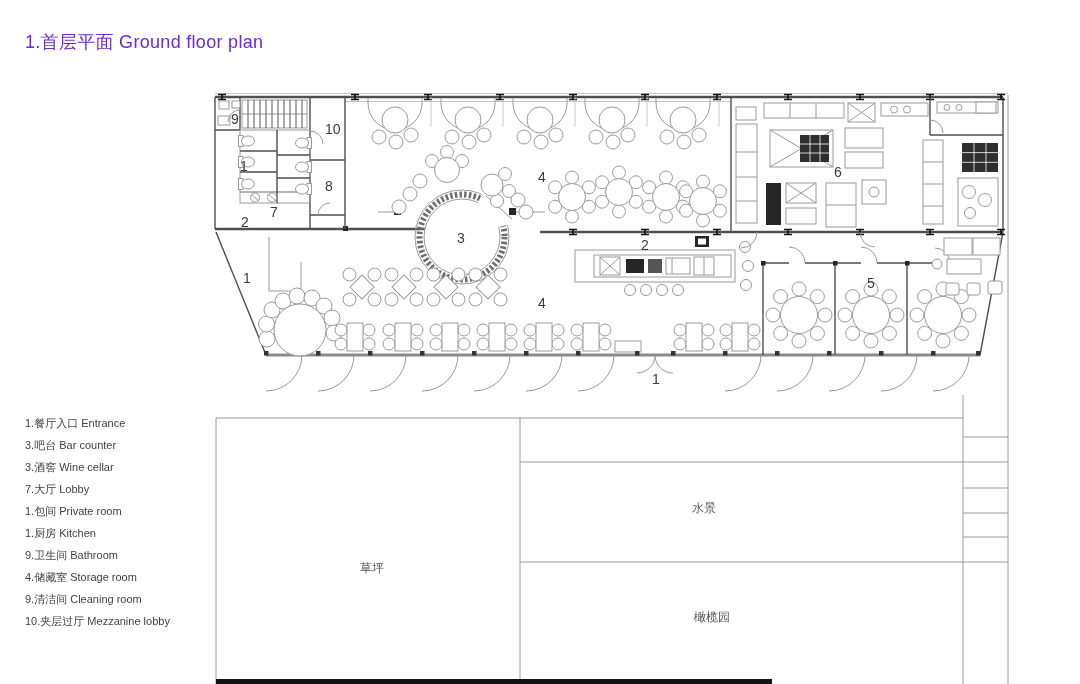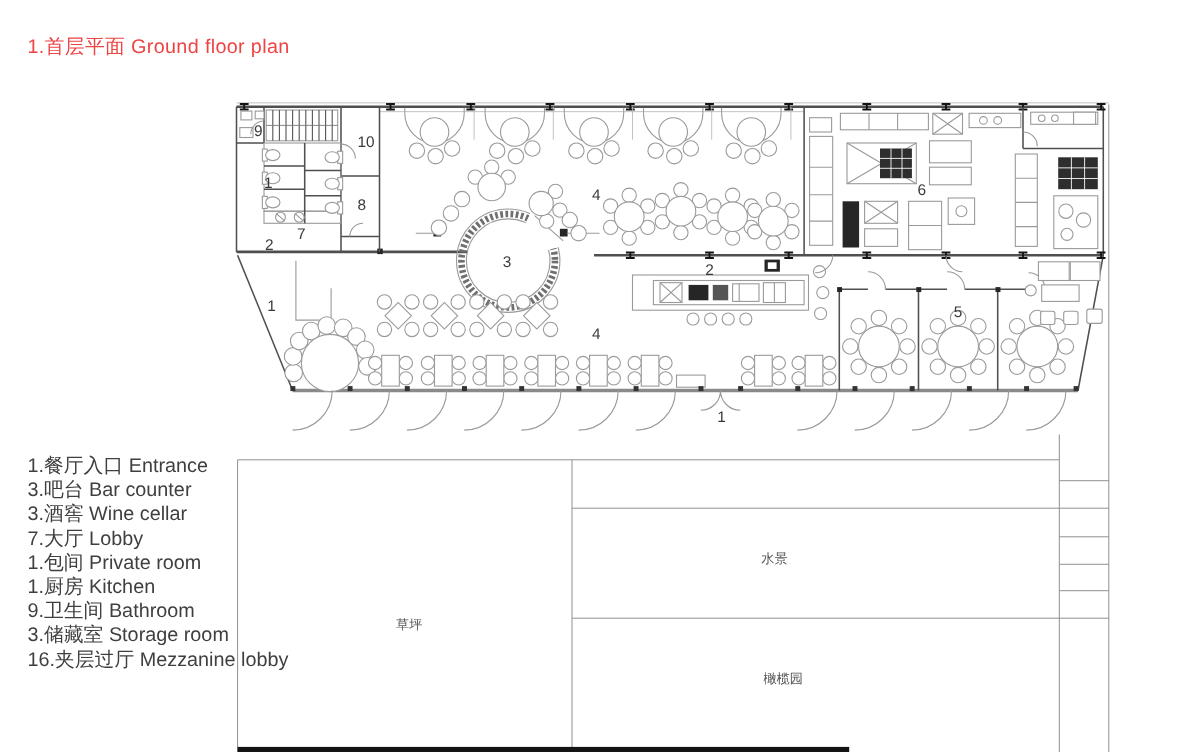--- a/index.html
+++ b/index.html
@@ -1,19 +1,19 @@
 <!DOCTYPE html>
 <html><head>
 <meta charset="utf-8">
 <style>
   html,body{margin:0;padding:0;background:#fff;}
   body{width:1080px;height:684px;position:relative;font-family:"Liberation Sans","DejaVu Sans",sans-serif;overflow:hidden;}
-  .page-title{position:absolute;left:25px;top:30px;font-size:18px;color:#ef4444;letter-spacing:.3px;}
+  .page-title{position:absolute;left:25px;top:30px;font-size:18px;color:#6d28d9;letter-spacing:.3px;}
   .legend{position:absolute;left:25px;top:412px;margin:0;padding:0;list-style:none;}
-  .legend li{font-size:18px;color:#3f3f3f;height:22px;line-height:22px;white-space:nowrap;}
+  .legend li{font-size:11px;color:#3f3f3f;height:22px;line-height:22px;white-space:nowrap;}
   svg{position:absolute;left:0;top:0;}
   .wall{stroke:#4f4f4f;fill:none;stroke-width:1.4;}
   .wallthick{stroke:#4f4f4f;fill:none;stroke-width:2.4;}
   .facade{stroke:#8a8a8a;fill:none;stroke-width:3;}
   .thin{stroke:#b9b9b9;fill:none;stroke-width:.8;}
   .furn{stroke:#9a9a9a;fill:#fff;stroke-width:1;}
   .furnl{stroke:#9a9a9a;fill:none;stroke-width:1;}
   .dark{fill:#262626;stroke:none;}
   .site{stroke:#8f8f8f;fill:none;stroke-width:.9;}
   .num{font-size:14px;fill:#3a3a3a;}
@@ -26,22 +26,23 @@
 <div class="page-title">1.首层平面 Ground floor plan</div>
 
 <ul class="legend">
   <li>1.餐厅入口 Entrance</li>
   <li>3.吧台 Bar counter</li>
   <li>3.酒窖 Wine cellar</li>
   <li>7.大厅 Lobby</li>
   <li>1.包间 Private room</li>
   <li>1.厨房 Kitchen</li>
   <li>9.卫生间 Bathroom</li>
-  <li>3.储藏室 Storage room</li>
-  <li>16.夹层过厅 Mezzanine lobby</li>
+  <li>4.储藏室 Storage room</li>
+  <li>9.清洁间 Cleaning room</li>
+  <li>10.夹层过厅 Mezzanine lobby</li>
 </ul>
 
 <svg width="1080" height="684" viewBox="0 0 1080 684">
 <defs>
   <g id="t6" class="furn">
     <circle cx="0" cy="-19.5" r="6.5"></circle>
         <circle cx="16.9" cy="-9.7" r="6.5"></circle>
         <circle cx="16.9" cy="9.7" r="6.5"></circle>
     <circle cx="0" cy="19.5" r="6.5"></circle>
         <circle cx="-16.9" cy="9.7" r="6.5"></circle>

